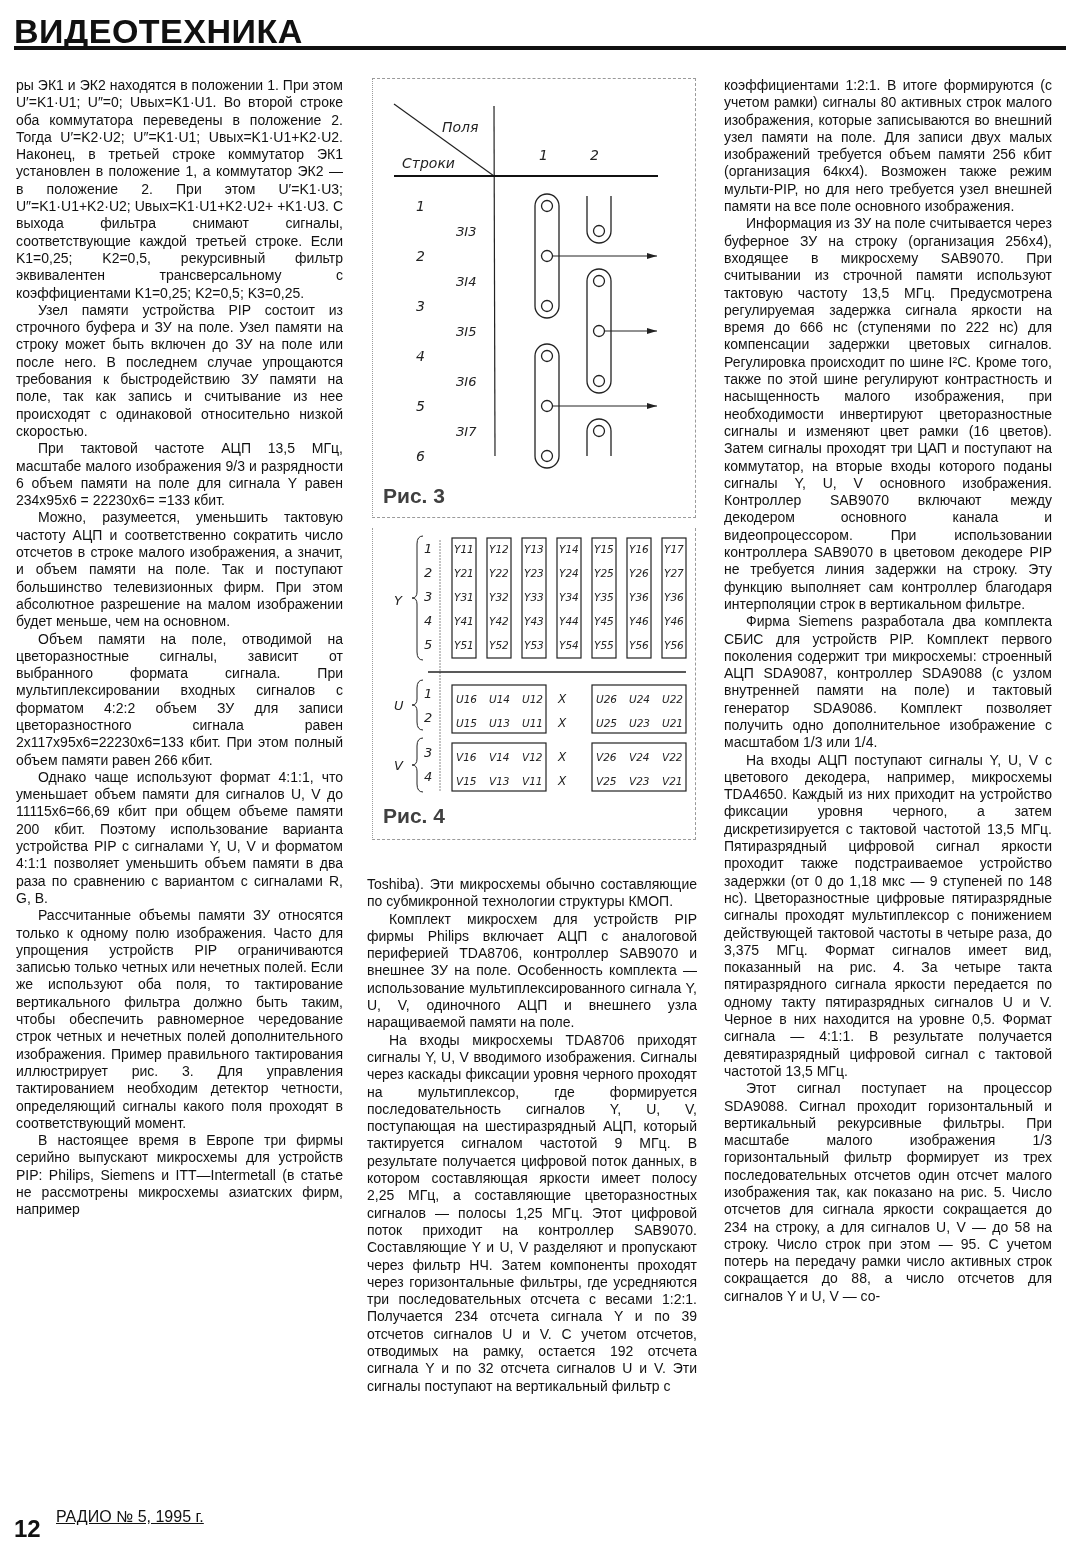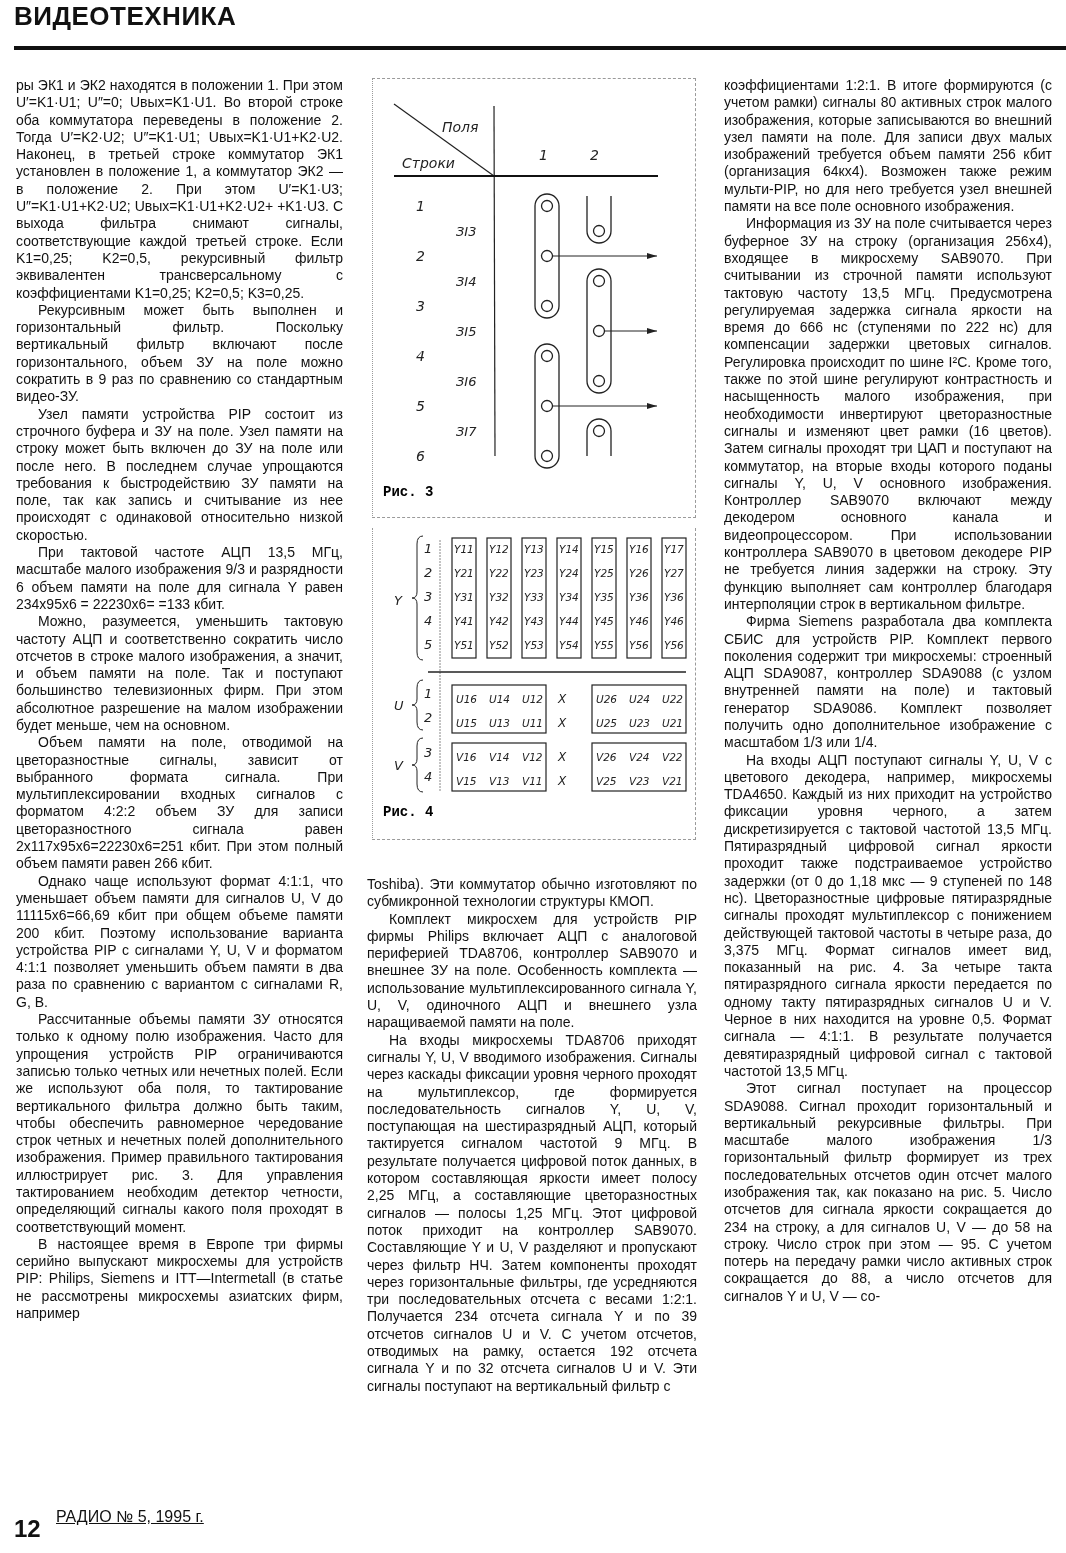--- a/index.html
+++ b/index.html
@@ -1,21 +1,21 @@
 <!DOCTYPE html>
 <html><head>
 <meta charset="utf-8">
 <style>
   * { box-sizing: border-box; margin: 0; padding: 0; }
   html, body { width: 1066px; height: 1553px; background: #fff; overflow: hidden; }
   body { position: relative; font-family: "Liberation Sans", sans-serif; color: #111; }
 
   .header-title {
-    position: absolute; left: 14px; top: 1px;
-    font-family: "Liberation Sans", sans-serif; font-weight: 700; font-size: 26px; letter-spacing: 0.5px;
+    position: absolute; left: 14px; top: 12px;
+    font-family: "Liberation Sans", sans-serif; font-weight: 700; font-size: 34px; letter-spacing: 0.5px;
     color: #111;
   }
   .header-rule {
     position: absolute; left: 14px; top: 46px; width: 1052px; height: 4px; background: #111;
   }
 
   .col {
     position: absolute; font-size: 14px; line-height: 17.3px; text-align: justify;
     hyphens: manual;
   }
@@ -26,21 +26,21 @@
   #col3 { left: 724px; top: 77px; width: 328px; }
 
   
   .fig-frame {
     position: absolute; border: 1px dashed #9a9a9a;
   }
   #fig3-frame { left: 372px; top: 78px; width: 324px; height: 440px; border-left-style: dotted; }
   #fig4-frame { left: 372px; top: 528px; width: 324px; height: 312px; border-left-style: dotted; border-top: none; }
 
   .fig-caption {
-    position: absolute; font-weight: 700; font-size: 14px; color: #000000; font-family: Liberation Mono, monospace;
+    position: absolute; font-weight: 700; font-size: 21px; color: #404040;
   }
   #fig3-caption { left: 383px; top: 484px; }
   #fig4-caption { left: 383px; top: 804px; }
 
   svg text { font-family: "DejaVu Sans", sans-serif; font-style: italic; fill: #222; }
 
   .footer-page {
     position: absolute; left: 14px; top: 1515px; font-weight: 700; font-size: 24px;
   }
   .footer-issue {
@@ -48,25 +48,24 @@
   }
 </style>
 </head>
 <body>
 
 <div class="header-title">ВИДЕОТЕХНИКА</div>
 <div class="header-rule"></div>
 
 <div class="col" id="col1">
   <p class="noindent">ры ЭК1 и ЭК2 находятся в положении 1. При этом U′=K1·U1; U″=0; Uвых=K1·U1. Во второй строке оба коммутатора переведены в положение 2. Тогда U′=K2·U2; U″=K1·U1; Uвых=K1·U1+K2·U2. Наконец, в третьей строке коммутатор ЭК1 установлен в положение 1, а коммутатор ЭК2 — в положение 2. При этом U′=K1·U3; U″=K1·U1+K2·U2; Uвых=K1·U1+K2·U2+ +K1·U3. С выхода фильтра снимают сигналы, соответствующие каждой третьей строке. Если K1=0,25; K2=0,5, рекурсивный фильтр эквивалентен трансверсальному с коэффициентами K1=0,25; K2=0,5; K3=0,25.</p>
-  <p>Рекурсивным может быть выполнен и горизонтальный фильтр. Поскольку вертикальный фильтр включают после горизонтального, объем ЗУ на поле можно сократить в 9 раз по сравнению со стандартным видео-ЗУ.</p>
   <p>Узел памяти устройства PIP состоит из строчного буфера и ЗУ на поле. Узел памяти на строку может быть включен до ЗУ на поле или после него. В последнем случае упрощаются требования к быстродействию ЗУ памяти на поле, так как запись и считывание из нее происходят с одинаковой относительно низкой скоростью.</p>
   <p>При тактовой частоте АЦП 13,5 МГц, масштабе малого изображения 9/3 и разрядности 6 объем памяти на поле для сигнала Y равен 234x95x6 = 22230x6= =133 кбит.</p>
   <p>Можно, разумеется, уменьшить тактовую частоту АЦП и соответственно сократить число отсчетов в строке малого изображения, а значит, и объем памяти на поле. Так и поступают большинство телевизионных фирм. При этом абсолютное разрешение на малом изображении будет меньше, чем на основном.</p>
-  <p>Объем памяти на поле, отводимой на цветоразностные сигналы, зависит от выбранного формата сигнала. При мультиплексировании входных сигналов с форматом 4:2:2 объем ЗУ для записи цветоразностного сигнала равен 2x117x95x6=22230x6=251 кбит. При этом полный объем памяти равен 266 кбит.</p>
+  <p>Объем памяти на поле, отводимой на цветоразностные сигналы, зависит от выбранного формата сигнала. При мультиплексировании входных сигналов с форматом 4:2:2 объем ЗУ для записи цветоразностного сигнала равен 2x117x95x6=22230x6=133 кбит. При этом полный объем памяти равен 266 кбит.</p>
   <p>Однако чаще используют формат 4:1:1, что уменьшает объем памяти для сигналов U, V до 11115x6=66,69 кбит при общем объеме памяти 200 кбит. Поэтому использование варианта устройства PIP с сигналами Y, U, V и форматом 4:1:1 позволяет уменьшить объем памяти в два раза по сравнению с вариантом с сигналами R, G, B.</p>
   <p>Рассчитанные объемы памяти ЗУ относятся только к одному полю изображения. Часто для упрощения устройств PIP ограничиваются записью только четных или нечетных полей. Если же используют оба поля, то тактирование вертикального фильтра должно быть таким, чтобы обеспечить равномерное чередование строк четных и нечетных полей дополнительного изображения. Пример правильного тактирования иллюстрирует рис. 3. Для управления тактированием необходим детектор четности, определяющий сигналы какого поля проходят в соответствующий момент.</p>
   <p>В настоящее время в Европе три фирмы серийно выпускают микросхемы для устройств PIP: Philips, Siemens и ITT—Intermetall (в статье не рассмотрены микросхемы азиатских фирм, например</p>
 </div>
 
 <div class="fig-frame" id="fig3-frame"></div>
 <svg id="fig3" style="position:absolute;left:372px;top:78px;" width="324" height="400" viewBox="0 0 324 400">
 
   <line x1="22" y1="26" x2="122" y2="98" stroke="#222" stroke-width="1.2"></line>
   <line x1="122" y1="28" x2="123" y2="378" stroke="#222" stroke-width="1.2"></line>
@@ -209,21 +208,21 @@
       <text x="290" y="255" font-size="10.5">V21</text>
       <text x="186" y="173" font-size="12">X</text>
       <text x="186" y="197" font-size="12">X</text>
       <text x="186" y="231" font-size="12">X</text>
       <text x="186" y="255" font-size="12">X</text>
     </g>
 </svg>
 <div class="fig-caption" id="fig4-caption">Рис. 4</div>
 
 <div class="col" id="col2">
-  <p class="noindent">Toshiba). Эти коммутатор обычно изготовляют по субмикронной технологии структуры КМОП.</p>
+  <p class="noindent">Toshiba). Эти микросхемы обычно составляющие по субмикронной технологии структуры КМОП.</p>
   <p>Комплект микросхем для устройств PIP фирмы Philips включает АЦП с аналоговой периферией TDA8706, контроллер SAB9070 и внешнее ЗУ на поле. Особенность комплекта — использование мультиплексированного сигнала Y, U, V, одиночного АЦП и внешнего узла наращиваемой памяти на поле.</p>
   <p>На входы микросхемы TDA8706 приходят сигналы Y, U, V вводимого изображения. Сигналы через каскады фиксации уровня черного проходят на мультиплексор, где формируется последовательность сигналов Y, U, V, поступающая на шестиразрядный АЦП, который тактируется сигналом частотой 9 МГц. В результате получается цифровой поток данных, в котором составляющая яркости имеет полосу 2,25 МГц, а составляющие цветоразностных сигналов — полосы 1,25 МГц. Этот цифровой поток приходит на контроллер SAB9070. Составляющие Y и U, V разделяют и пропускают через фильтр НЧ. Затем компоненты проходят через горизонтальные фильтры, где усредняются три последовательных отсчета с весами 1:2:1. Получается 234 отсчета сигнала Y и по 39 отсчетов сигналов U и V. С учетом отсчетов, отводимых на рамку, остается 192 отсчета сигнала Y и по 32 отсчета сигналов U и V. Эти сигналы поступают на вертикальный фильтр с</p>
 </div>
 
 <div class="col" id="col3">
   <p class="noindent">коэффициентами 1:2:1. В итоге формируются (с учетом рамки) сигналы 80 активных строк малого изображения, которые записываются во внешний узел памяти на поле. Для записи двух малых изображений требуется объем памяти 256 кбит (организация 64кх4). Возможен также режим мульти-PIP, но для него требуется узел внешней памяти на все поле основного изображения.</p>
   <p>Информация из ЗУ на поле считывается через буферное ЗУ на строку (организация 256х4), входящее в микросхему SAB9070. При считывании из строчной памяти используют тактовую частоту 13,5 МГц. Предусмотрена регулируемая задержка сигнала яркости на время до 666 нс (ступенями по 222 нс) для компенсации задержки цветовых сигналов. Регулировка происходит по шине I²C. Кроме того, также по этой шине регулируют контрастность и насыщенность малого изображения, при необходимости инвертируют цветоразностные сигналы и изменяют цвет рамки (16 цветов). Затем сигналы проходят три ЦАП и поступают на коммутатор, на вторые входы которого поданы сигналы Y, U, V основного изображения. Контроллер SAB9070 включают между декодером основного канала и видеопроцессором. При использовании контроллера SAB9070 в цветовом декодере PIP не требуется линия задержки на строку. Эту функцию выполняет сам контроллер благодаря интерполяции строк в вертикальном фильтре.</p>
   <p>Фирма Siemens разработала два комплекта СБИС для устройств PIP. Комплект первого поколения содержит три микросхемы: строенный АЦП SDA9087, контроллер SDA9088 (с узлом внутренней памяти на поле) и тактовый генератор SDA9086. Комплект позволяет получить одно дополнительное изображение с масштабом 1/3 или 1/4.</p>
   <p>На входы АЦП поступают сигналы Y, U, V с цветового декодера, например, микросхемы TDA4650. Каждый из них приходит на устройство фиксации уровня черного, а затем дискретизируется с тактовой частотой 13,5 МГц. Пятиразрядный цифровой сигнал яркости проходит также подстраиваемое устройство задержки (от 0 до 1,18 мкс — 9 ступеней по 148 нс). Цветоразностные цифровые пятиразрядные сигналы проходят мультиплексор с понижением действующей тактовой частоты в четыре раза, до 3,375 МГц. Формат сигналов имеет вид, показанный на рис. 4. За четыре такта пятиразрядного сигнала яркости передается по одному такту пятиразрядных сигналов U и V. Черное в них находится на уровне 0,5. Формат сигнала — 4:1:1. В результате получается девятиразрядный цифровой сигнал с тактовой частотой 13,5 МГц.</p>
   <p>Этот сигнал поступает на процессор SDA9088. Сигнал проходит горизонтальный и вертикальный рекурсивные фильтры. При масштабе малого изображения 1/3 горизонтальный фильтр формирует из трех последовательных отсчетов один отсчет малого изображения так, как показано на рис. 5. Число отсчетов для сигнала яркости сокращается до 234 на строку, а для сигналов U, V — до 58 на строку. Число строк при этом — 95. С учетом потерь на передачу рамки число активных строк сокращается до 88, а число отсчетов для сигналов Y и U, V — со-</p>

